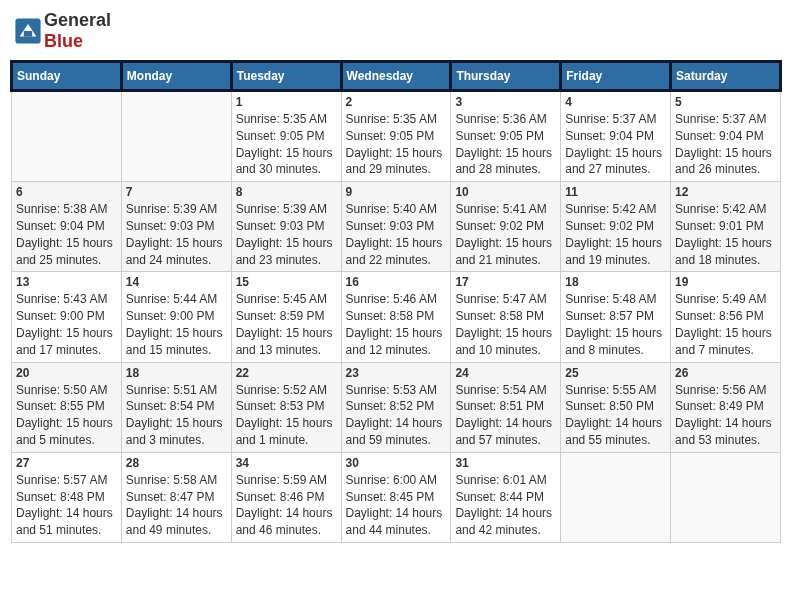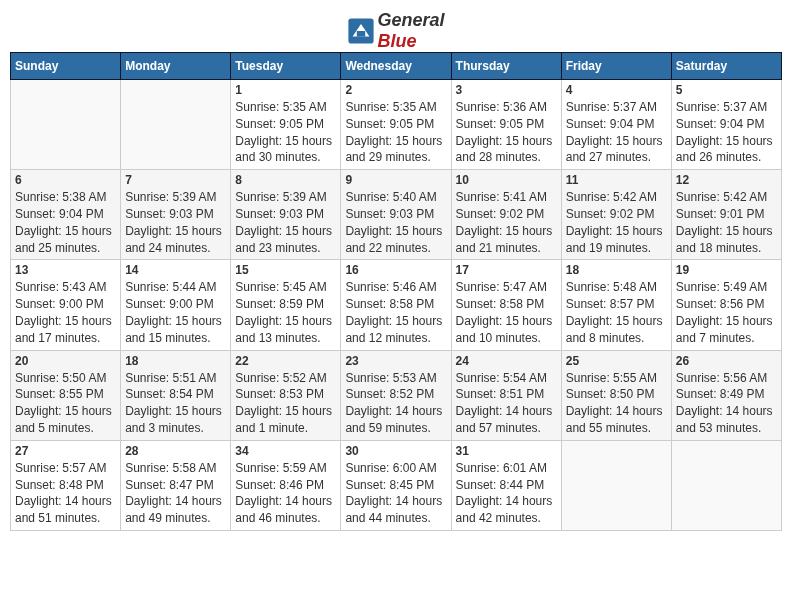--- a/index.html
+++ b/index.html
@@ -5,24 +5,24 @@
     * { box-sizing: border-box; margin: 0; padding: 0; }
     body {
       font-family: Arial, sans-serif;
       background: #fff;
       width: 792px;
       min-height: 612px;
       padding: 10px;
     }
     .header {
       display: flex;
-      justify-content: center;
+      justify-content: flex-start;
       align-items: flex-start;
+      margin-bottom: 8px;
       padding: 0 4px;
-      font-style: italic;
     }
     .logo {
       display: flex;
       align-items: center;
     }
     .logo-text-general {
       font-size: 18px;
       font-weight: bold;
       color: #333;
     }
@@ -55,21 +55,21 @@
       border-collapse: collapse;
       table-layout: fixed;
     }
     th {
       background-color: #2e6da4;
       color: #fff;
       font-size: 12px;
       font-weight: bold;
       padding: 6px 4px;
       text-align: left;
-      border: 1px solid #0f172a;
+      border: 3px solid #0f172a;
     }
     td {
       border: 1px solid #ccc;
       vertical-align: top;
       padding: 3px 4px;
       height: 80px;
       background: #fff;
     }
     td.empty {
       background: #f9f9f9;

